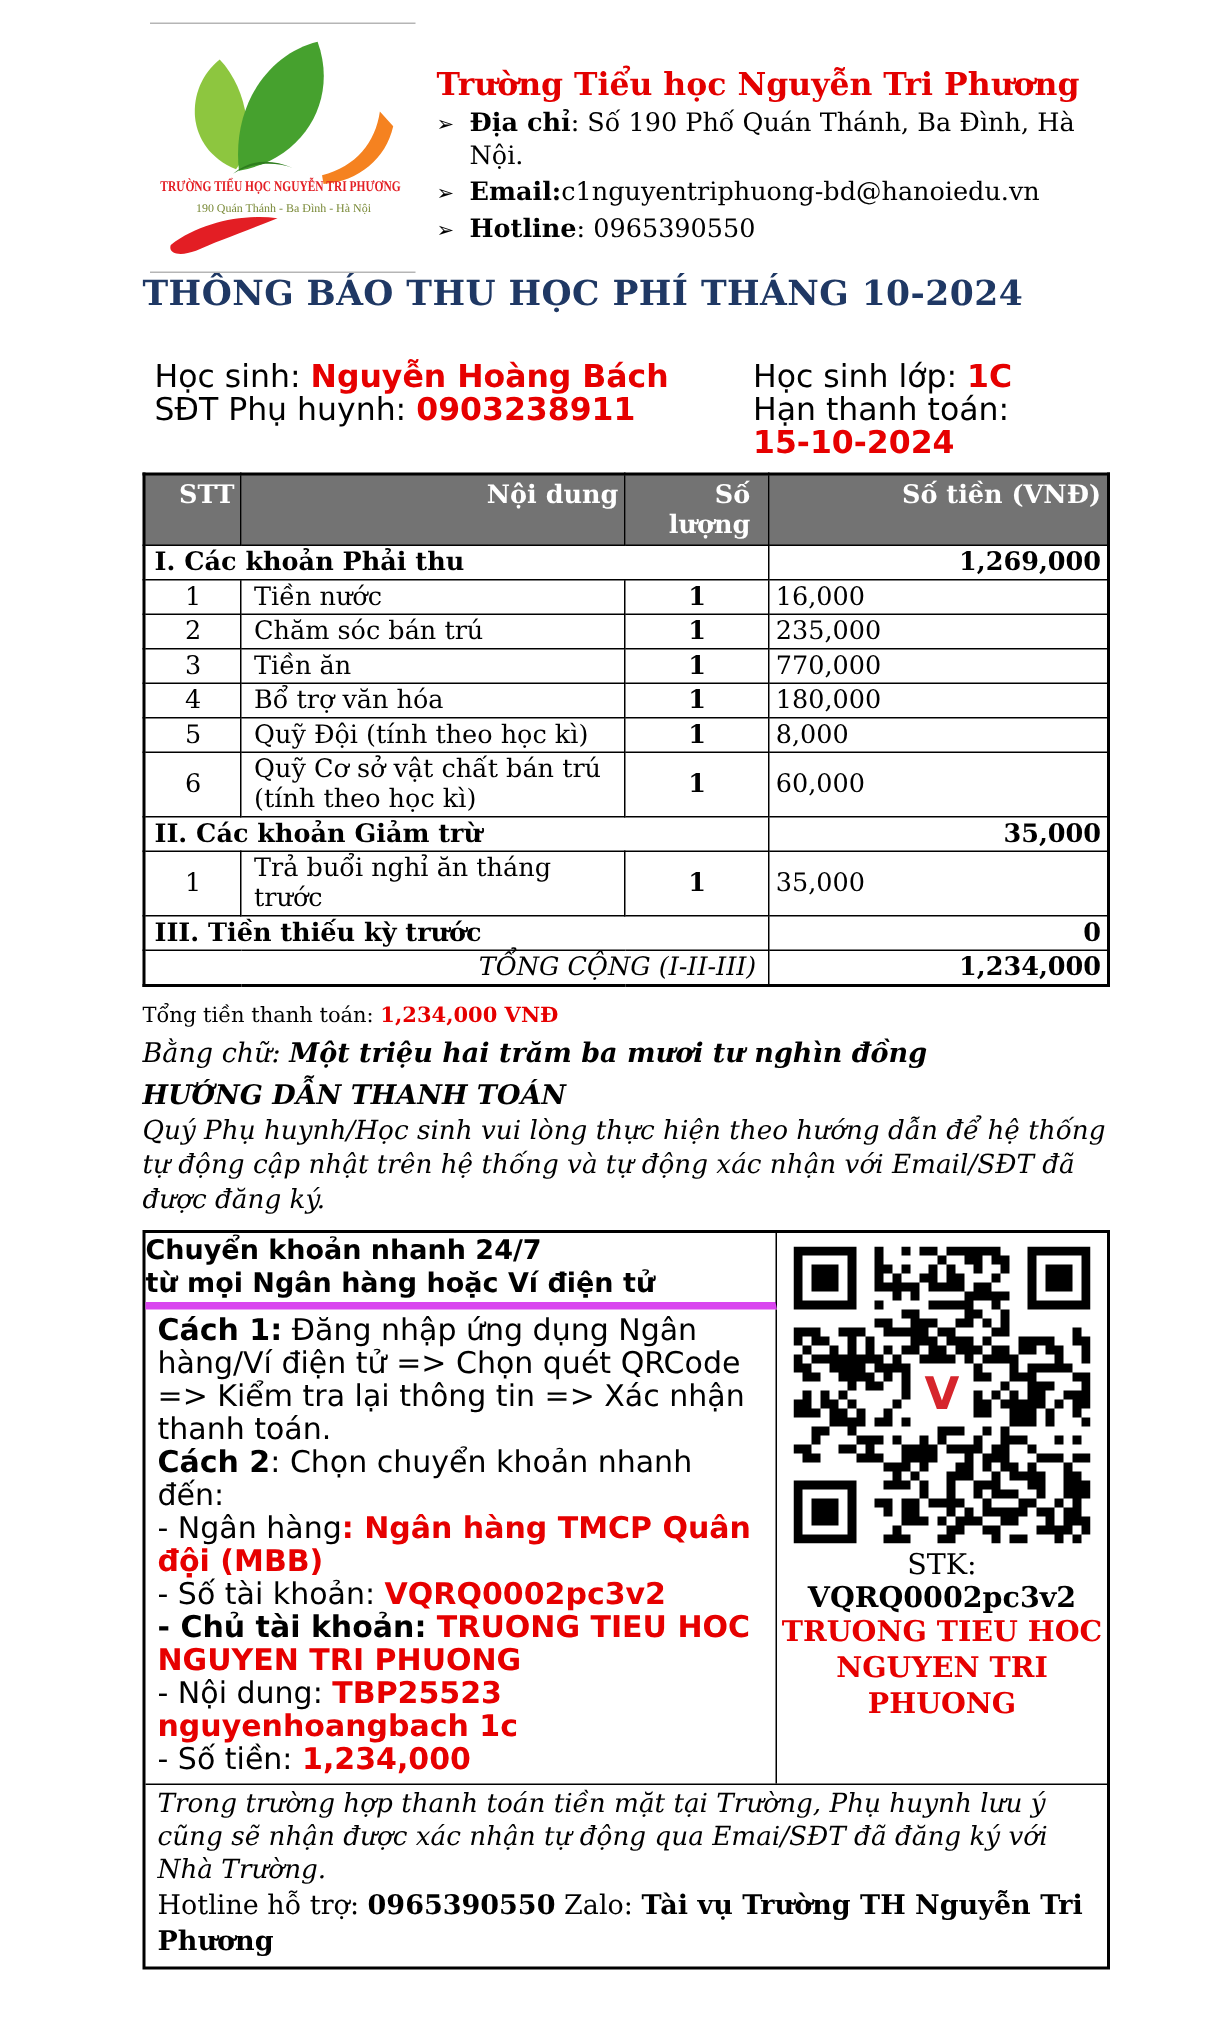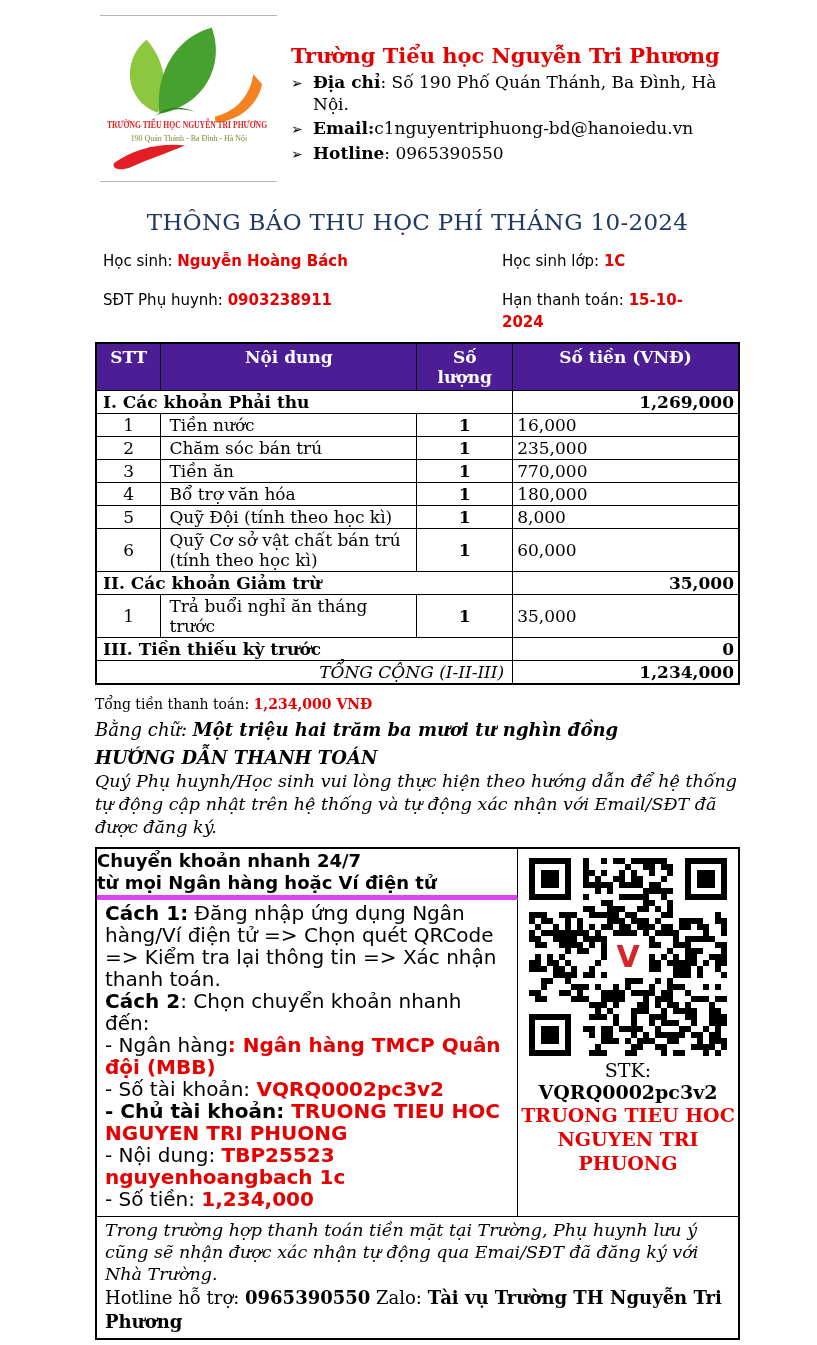--- a/index.html
+++ b/index.html
@@ -14,30 +14,30 @@
   .header{display:flex;margin-top:15px}
   .logo-wrap{margin-left:5px;width:177px;height:167px;border-top:1px solid #b5b5b5;
              border-bottom:1px solid #b5b5b5;background:#fff;flex:0 0 auto}
   .school-block{margin-left:14px;padding-top:28px}
   .school-name{color:#e30000;font-weight:bold;font-size:21px;line-height:26px}
   .school-line{font-size:17px;line-height:21px;margin-top:3px;padding-left:22px}
   .bullet{display:inline-block;width:22px;margin-left:-22px;font-size:14px}
   .email-val{margin-left:0}
 
   
-  .doc-title{margin-top:27px;text-align:center;color:#1f3864;font-weight:normal;font-size:23px;letter-spacing:.3px}
-  .student-grid{display:grid;grid-template-columns:399px 246px;row-gap:17px;margin-top:15px;padding-left:8px;
-                font-family:"DejaVu Sans",sans-serif;font-size:15px;line-height:22px}
+  .doc-title{text-align:left;color:#1f3864;font-weight:bold;font-size:23px;letter-spacing:.3px}
+  .student-grid{display:grid;grid-template-columns:399px 246px;margin-top:31px;padding-left:8px;
+                font-family:"DejaVu Sans",sans-serif;font-size:21px;line-height:22px}
   .due-cell{width:208px}
 
   
   table.fee{margin-top:9px;width:645px;border-collapse:collapse;border:2px solid #000}
   .fee th,.fee td{border:1px solid #000}
-  .fee th{background:#4c1d95;color:#fff;font-weight:bold;font-size:17px;vertical-align:top;
-          padding:3px 4px;text-align:center;line-height:20px}
+  .fee th{background:#737373;color:#fff;font-weight:bold;font-size:17px;vertical-align:top;
+          padding:3px 4px;text-align:right;line-height:20px}
   .fee th.th-qty{padding:3px 12px}
   .fee td{font-size:17px;line-height:20px;padding:1px 4px}
   .c-stt{text-align:center;width:65px}
   .c-name{padding-left:8px !important;width:257px}
   .c-qty{text-align:center;font-weight:bold;width:96px}
   .c-amt{text-align:left;width:227px}
   .sec-label{font-weight:bold;font-size:18px;padding-left:6px !important;line-height:22px}
   .sec-amt{font-weight:bold;font-size:18px;text-align:right;padding-right:4px !important;line-height:22px}
   .total-label{font-weight:normal;font-style:italic;font-size:19px;text-align:right;padding-right:8px !important;line-height:24px}
 

